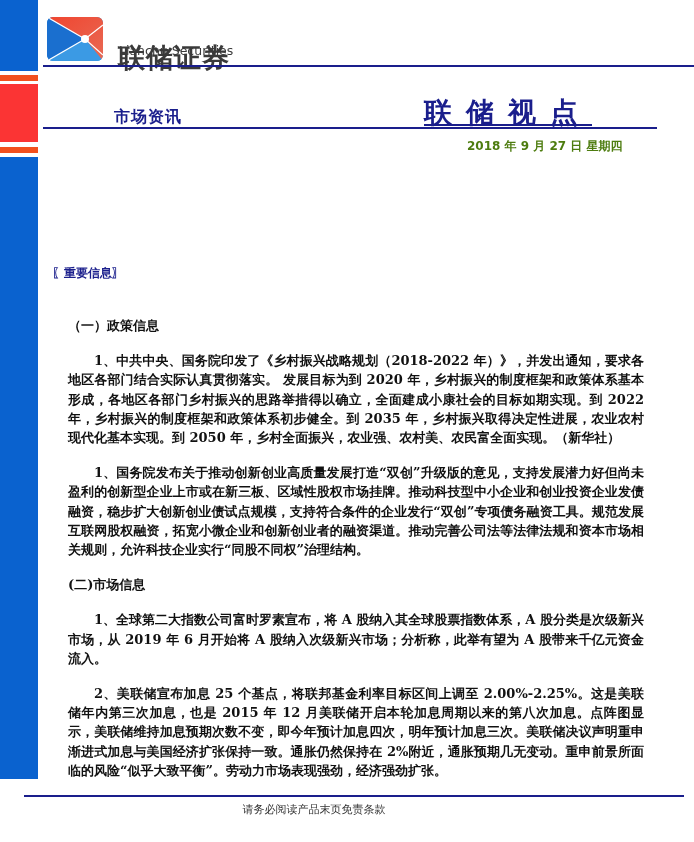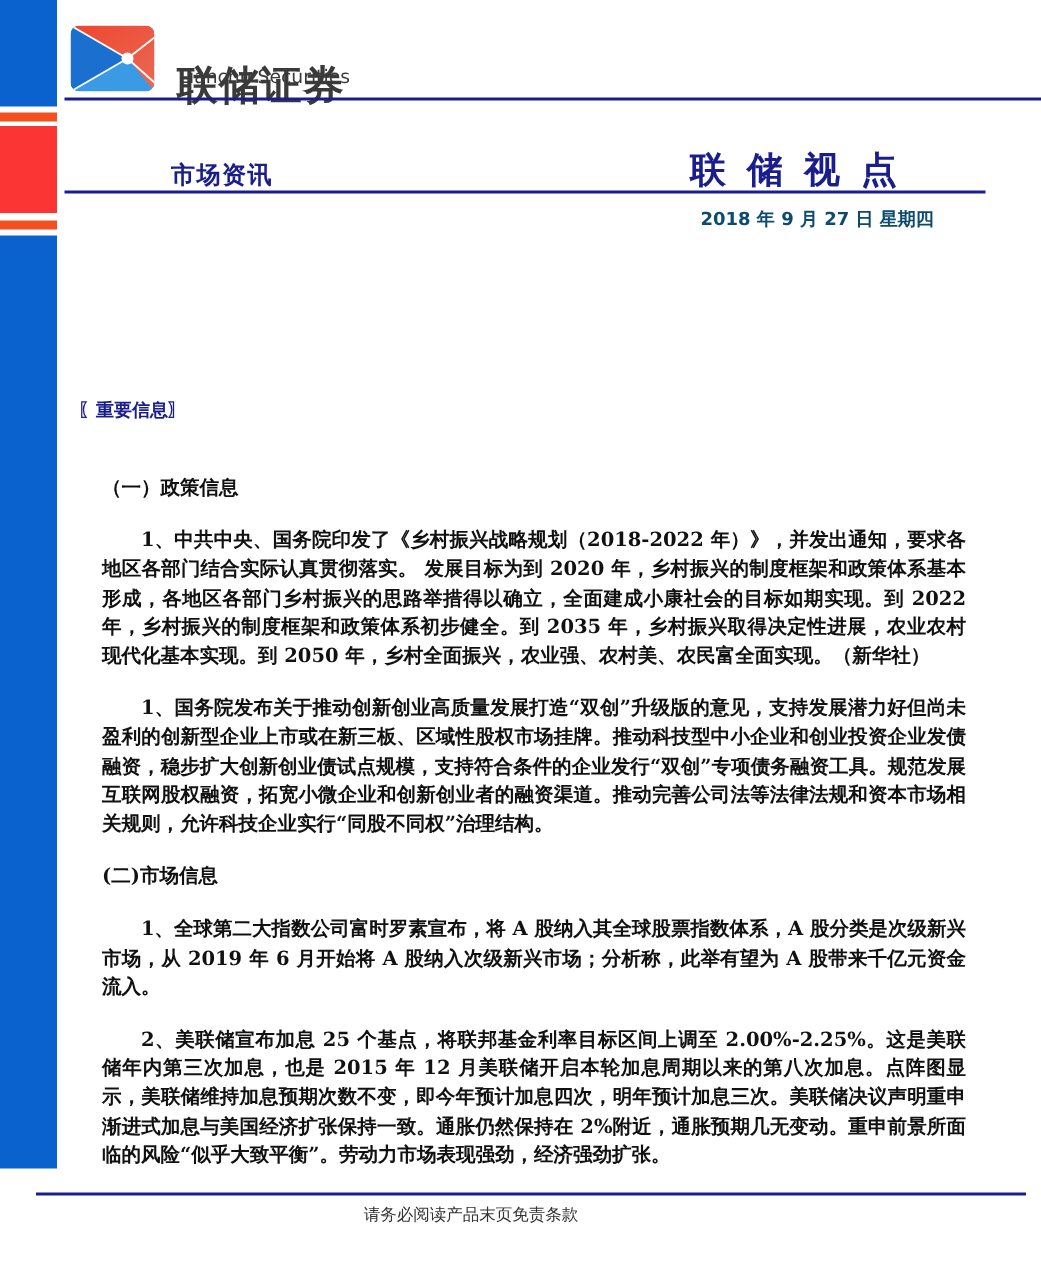--- a/index.html
+++ b/index.html
@@ -14,22 +14,22 @@
   .logo { position:absolute; left:47px; top:17px; width:56px; height:44px; border-radius:6px; overflow:hidden; }
   .logo svg { display:block; }
   .brand-cn { position:absolute; left:118px; top:15px; font-family:"DejaVu Sans", sans-serif; font-weight:bold; font-size:27px; letter-spacing:1px; color:#3a3a3a; line-height:30px;margin-top:28px; }
   .brand-en { position:absolute; left:119px; top:44px; font-family:"DejaVu Sans", sans-serif; font-size:12.5px; color:#3a3a3a; line-height:14px; }
   .rule { position:absolute; height:2px; background:#1a1e8c; }
   .rule-top { left:43px; width:651px; top:65px; }
   .rule-mid { left:43px; width:614px; top:127px; }
   .rule-foot { left:18px; width:494px; top:795px; }
   .rule-foot { width:494px; }
   .section-tag { position:absolute; left:114px; top:107px; font-size:16px; font-weight:bold; color:#1a1e8c; letter-spacing:1px; }
-  .masthead { position:absolute; left:460px; top:96px; font-size:24px; font-weight:bold; color:#1a1e8c; letter-spacing:14px; line-height:34px; }
-  .date-line { position:absolute; left:467px; top:138px; font-family:"DejaVu Sans", sans-serif; font-size:12px; font-weight:bold; color:#0c4a6e; }
+  .masthead { position:absolute; left:424px; top:96px; font-size:28px; font-weight:bold; color:#1a1e8c; letter-spacing:14px; line-height:34px;text-decoration:underline; }
+  .date-line { position:absolute; left:467px; top:138px; font-family:"DejaVu Sans", sans-serif; font-size:12px; font-weight:bold; color:#4d7c0f; }
 
   .headline { position:absolute; left:52px; top:265px; font-size:12px; font-weight:bold; color:#1a1e8c; }
   .content { position:absolute; left:52px; top:300px; width:608px; font-size:13px; line-height:19.2px; font-weight:bold; color:#111; }
   .content p { margin:16px; text-align:justify; }
   .content .sub { font-weight:bold; }
   .content .para { text-indent:2em; }
   .footer-text { position:absolute; left:0; width:628px; top:802px; text-align:center; font-size:11px; color:#333; }
 </style>
 </head>
 <body>

